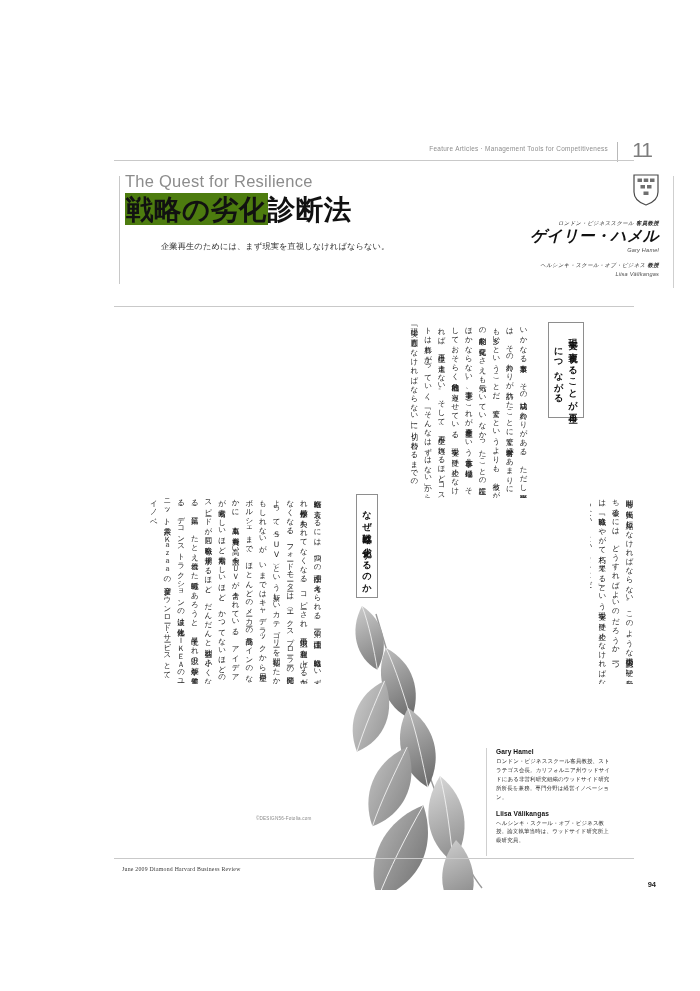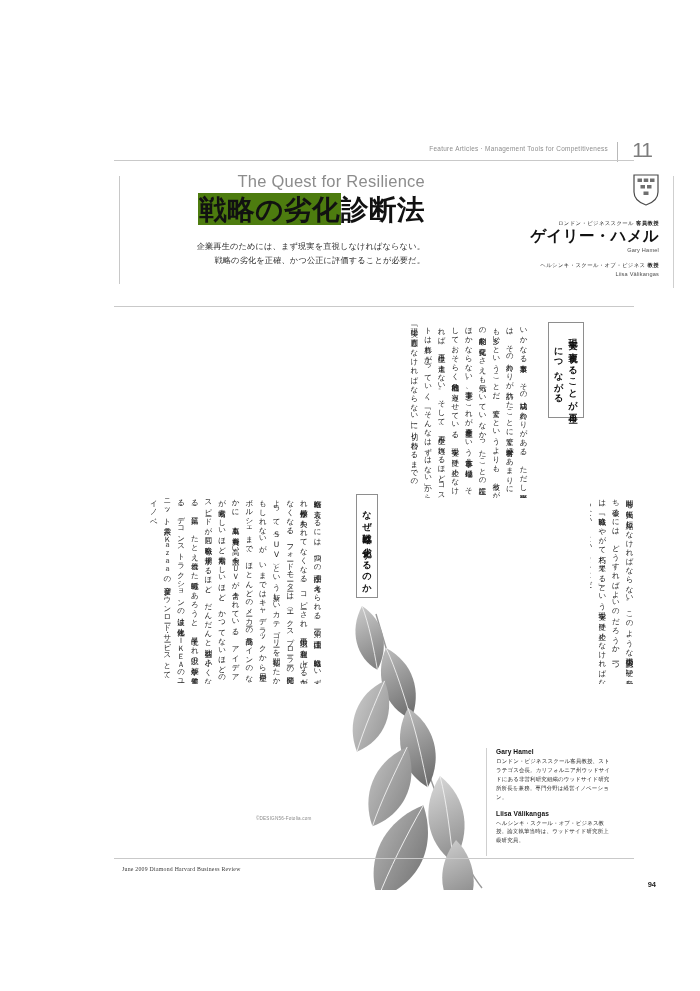--- a/index.html
+++ b/index.html
@@ -30,21 +30,21 @@
     position:absolute; right:82px; top:0px;
     width:1px; height:20px; background:#b9b9b9;
   }
   .runhead .rh-num{
     position:absolute; right:48px; top:-4px;
     font-size:21px; font-weight:300; color:#7d7d7d;
     font-family:"Liberation Sans",sans-serif; letter-spacing:-1px;
   }
 
   
-  .titlewrap{position:absolute; left:125px; top:172px; width:300px;text-align:right;}
+  .titlewrap{position:absolute; left:125px; top:172px; width:300px;}
   .vrule-title{
     position:absolute; left:-6px; top:4px; width:1px; height:108px;
     background:#c8c8c8;
   }
   .eyebrow{
     font-size:16.5px; font-weight:300; color:#8c8c8c;
     letter-spacing:.25px; line-height:1.18;
     font-family:"Liberation Sans",sans-serif;
   }
   .maintitle{
@@ -59,20 +59,21 @@
     margin-top:14px;
     font-size:8.2px; line-height:1.72; color:#2a2a2a;
     letter-spacing:.15px;
     margin-left:36px;
   }
 
   
   .authorblock{
     position:absolute; right:57px; top:174px; width:190px;
     text-align:right;
+    font-style:italic;
   }
   .shield{
     margin:0 0 14px auto; width:26px; height:32px; display:block;
   }
   .aff{
     font-size:5.4px; color:#1f1f1f; letter-spacing:.35px;
     margin-bottom:1px; white-space:nowrap;
   }
   .aff b{font-weight:700;}
   .jname{
@@ -176,21 +177,20 @@
   </div>
 
   <div class="rule-top"></div>
 
   <div class="titlewrap">
     <div class="vrule-title"></div>
     <div class="eyebrow">The Quest for Resilience</div>
     <div class="maintitle"><span class="hl">戦略の劣化</span><span>診断法</span></div>
     <div class="deck">
       <div>企業再生のためには、まず現実を直視しなければならない。</div>
-      <div>戦略の劣化を正確、かつ公正に評価することが必要だ。</div>
     </div>
   </div>
 
   <div class="author-vrule"></div>
   <div class="authorblock">
     <svg class="shield" viewBox="0 0 52 64">
       <path d="M2 2 H50 V36 C50 50 38 58 26 62 C14 58 2 50 2 36 Z" fill="#ffffff" stroke="#4a4a4a" stroke-width="2.4"></path>
       <rect x="9" y="9" width="9" height="7" fill="#6f6f6f"></rect>
       <rect x="21.5" y="9" width="9" height="7" fill="#6f6f6f"></rect>
       <rect x="34" y="9" width="9" height="7" fill="#6f6f6f"></rect>

